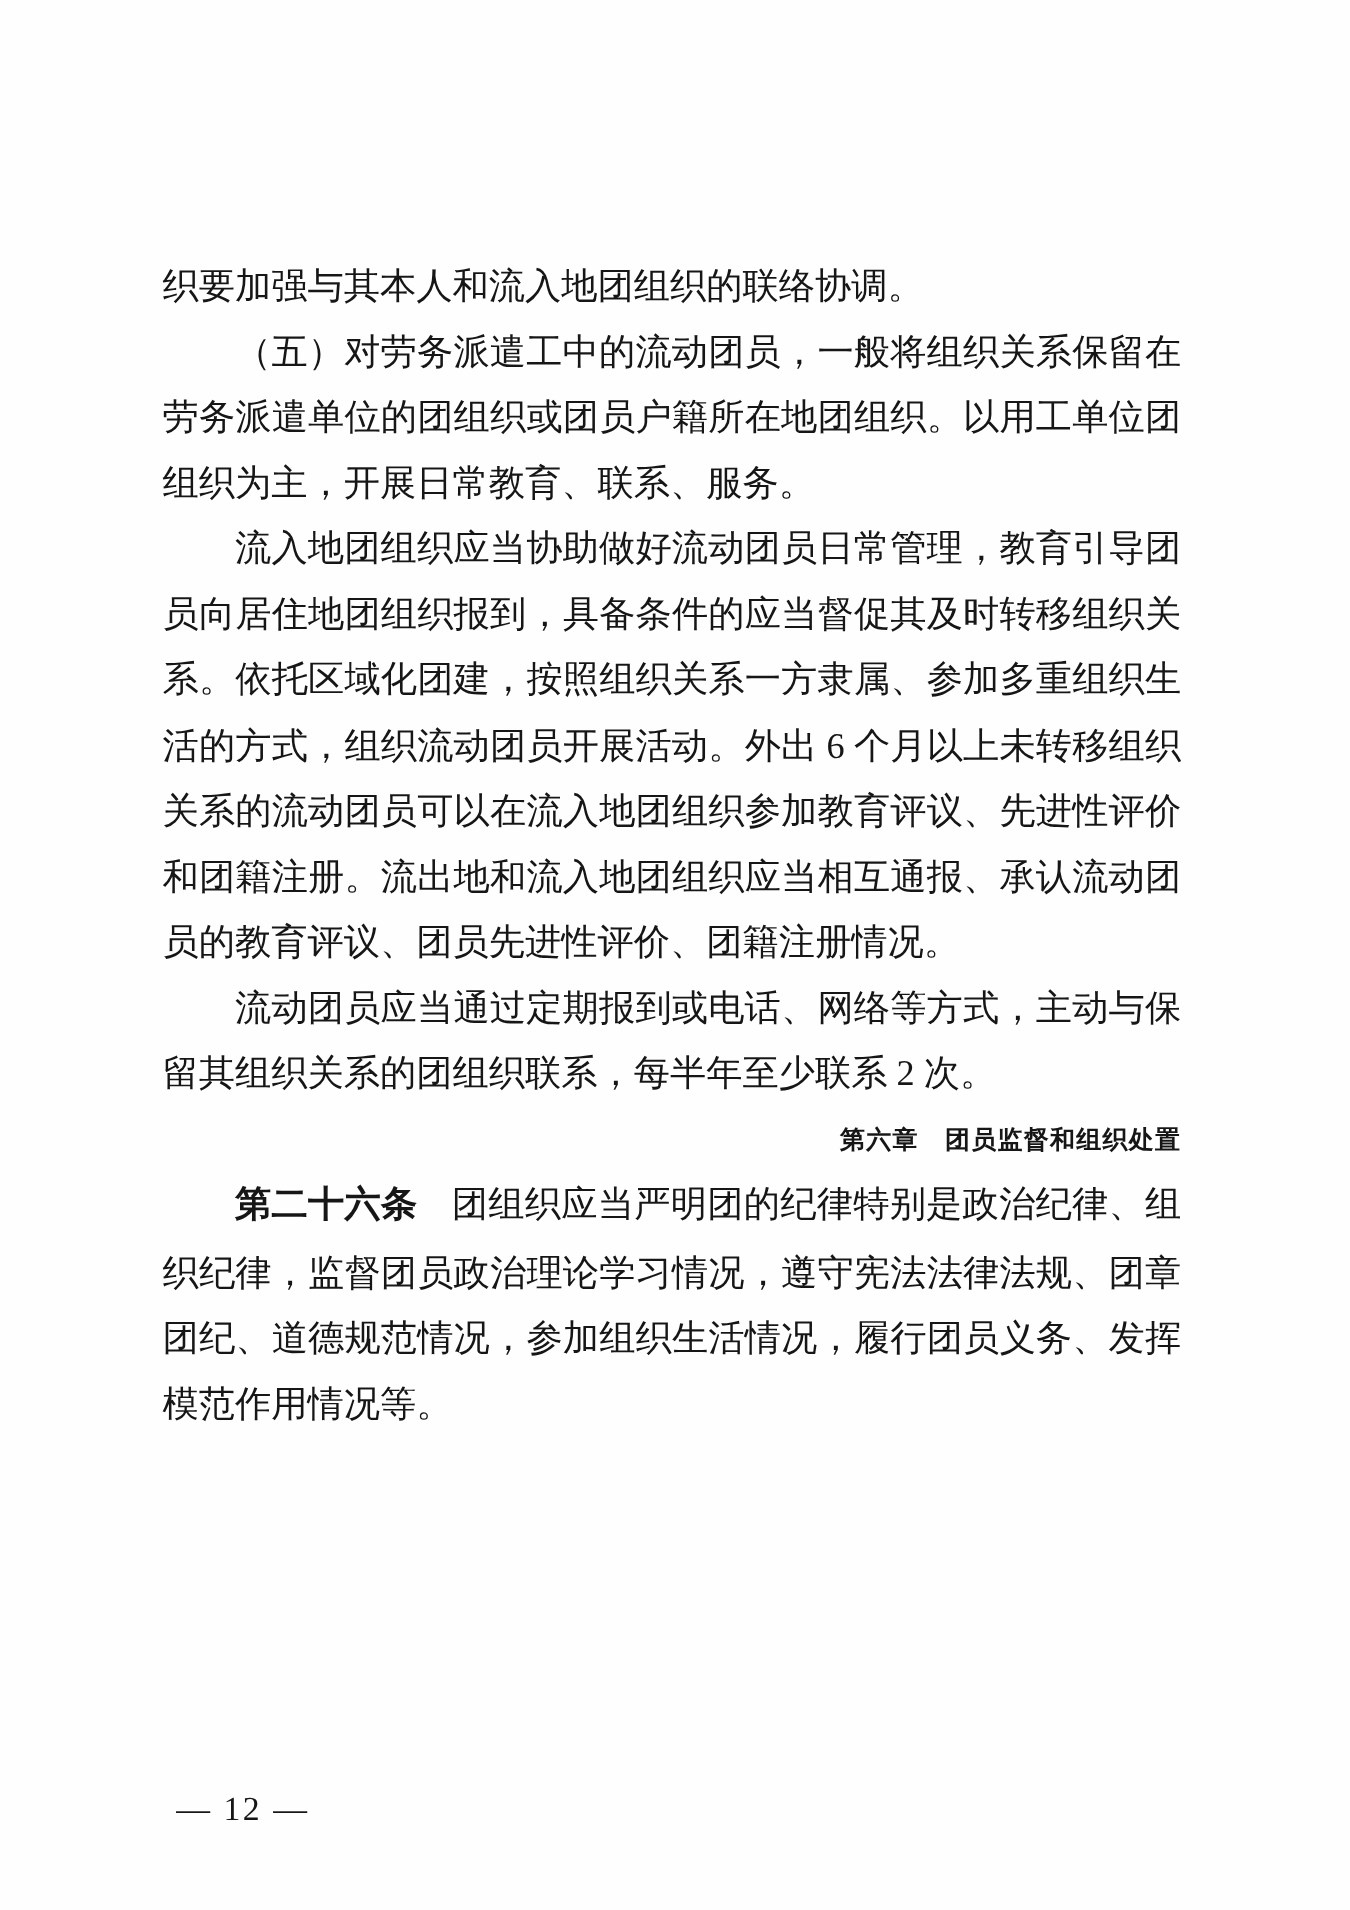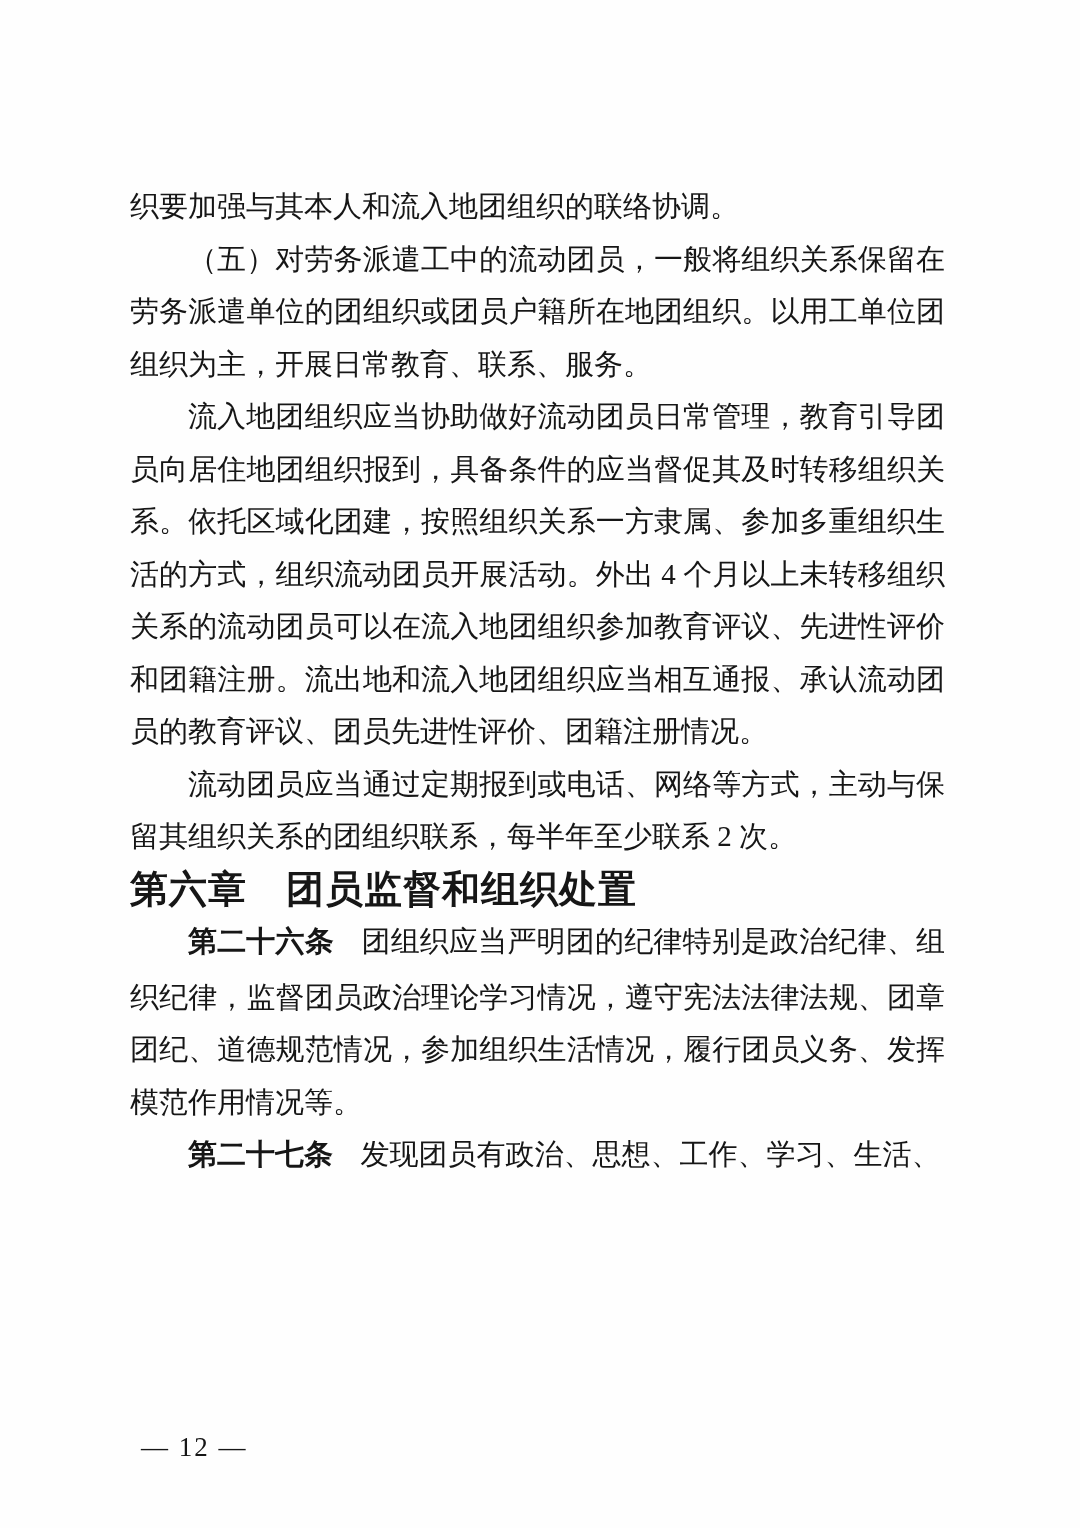--- a/index.html
+++ b/index.html
@@ -12,21 +12,21 @@
     width: 1080px;
     height: 1528px;
     background: #fefefe;
     overflow: hidden;
     font-family: "Liberation Serif", "DejaVu Serif", serif;
     color: #161616;
   }
   .text-block {
     position: absolute;
     left: 130px;
-    top: 180px;
+    top: 203px;
     width: 815px;
     font-size: 29px;
     line-height: 52.5px;
     text-align: justify;
     letter-spacing: 0;
   }
   .text-block p {
     margin: 0;
     padding: 0;
   }
@@ -35,23 +35,23 @@
   }
   .article-lead {
     font-family: Liberation Mono, monospace;
     font-weight: bold;
     margin-right: 0.95em;
   }
   .chapter-heading {
     margin: 15px 0 22px 0;
     font-family: "Liberation Sans", "DejaVu Sans", sans-serif;
     font-weight: bold;
-    font-size: 38px;
+    font-size: 20px;
     line-height: 52.5px;
-    text-align: left;
+    text-align: right;
     text-indent: 0;
     letter-spacing: 1px;
   }
   .page-footer {
     position: absolute;
     left: 141px;
     top: 1386px;
     font-size: 27px;
     line-height: 40px;
     color: #161616;
@@ -64,31 +64,28 @@
 
 <div class="page">
 
   <div class="text-block">
 
     <p>织要加强与其本人和流入地团组织的联络协调。</p>
 
 
     <p class="indent">（五）对劳务派遣工中的流动团员，一般将组织关系保留在劳务派遣单位的团组织或团员户籍所在地团组织。以用工单位团组织为主，开展日常教育、联系、服务。</p>
 
-    <p class="indent">流入地团组织应当协助做好流动团员日常管理，教育引导团员向居住地团组织报到，具备条件的应当督促其及时转移组织关系。依托区域化团建，按照组织关系一方隶属、参加多重组织生活的方式，组织流动团员开展活动。外出 4 个月以上未转移组织关系的流动团员可以在流入地团组织参加教育评议、先进性评价和团籍注册。流出地和流入地团组织应当相互通报、承认流动团员的教育评议、团员先进性评价、团籍注册情况。</p>
+    <p class="indent">流入地团组织应当协助做好流动团员日常管理，教育引导团员向居住地团组织报到，具备条件的应当督促其及时转移组织关系。依托区域化团建，按照组织关系一方隶属、参加多重组织生活的方式，组织流动团员开展活动。外出 6 个月以上未转移组织关系的流动团员可以在流入地团组织参加教育评议、先进性评价和团籍注册。流出地和流入地团组织应当相互通报、承认流动团员的教育评议、团员先进性评价、团籍注册情况。</p>
 
     <p class="indent">流动团员应当通过定期报到或电话、网络等方式，主动与保留其组织关系的团组织联系，每半年至少联系 2 次。</p>
 
     <p class="chapter-heading">第六章　团员监督和组织处置</p>
 
     <p class="indent">
       <span class="article-lead">第二十六条</span><span>团组织应当严明团的纪律特别是政治纪律、组织纪律，监督团员政治理论学习情况，遵守宪法法律法规、团章团纪、道德规范情况，参加组织生活情况，履行团员义务、发挥模范作用情况等。</span>
     </p>
 
-    <p class="indent">
-      <span class="article-lead">第二十七条</span><span>发现团员有政治、思想、工作、学习、生活、</span>
-    </p>
 
   </div>
 
   <div class="page-footer">— 12 —</div>
 
 </div>
 
 </body></html>

